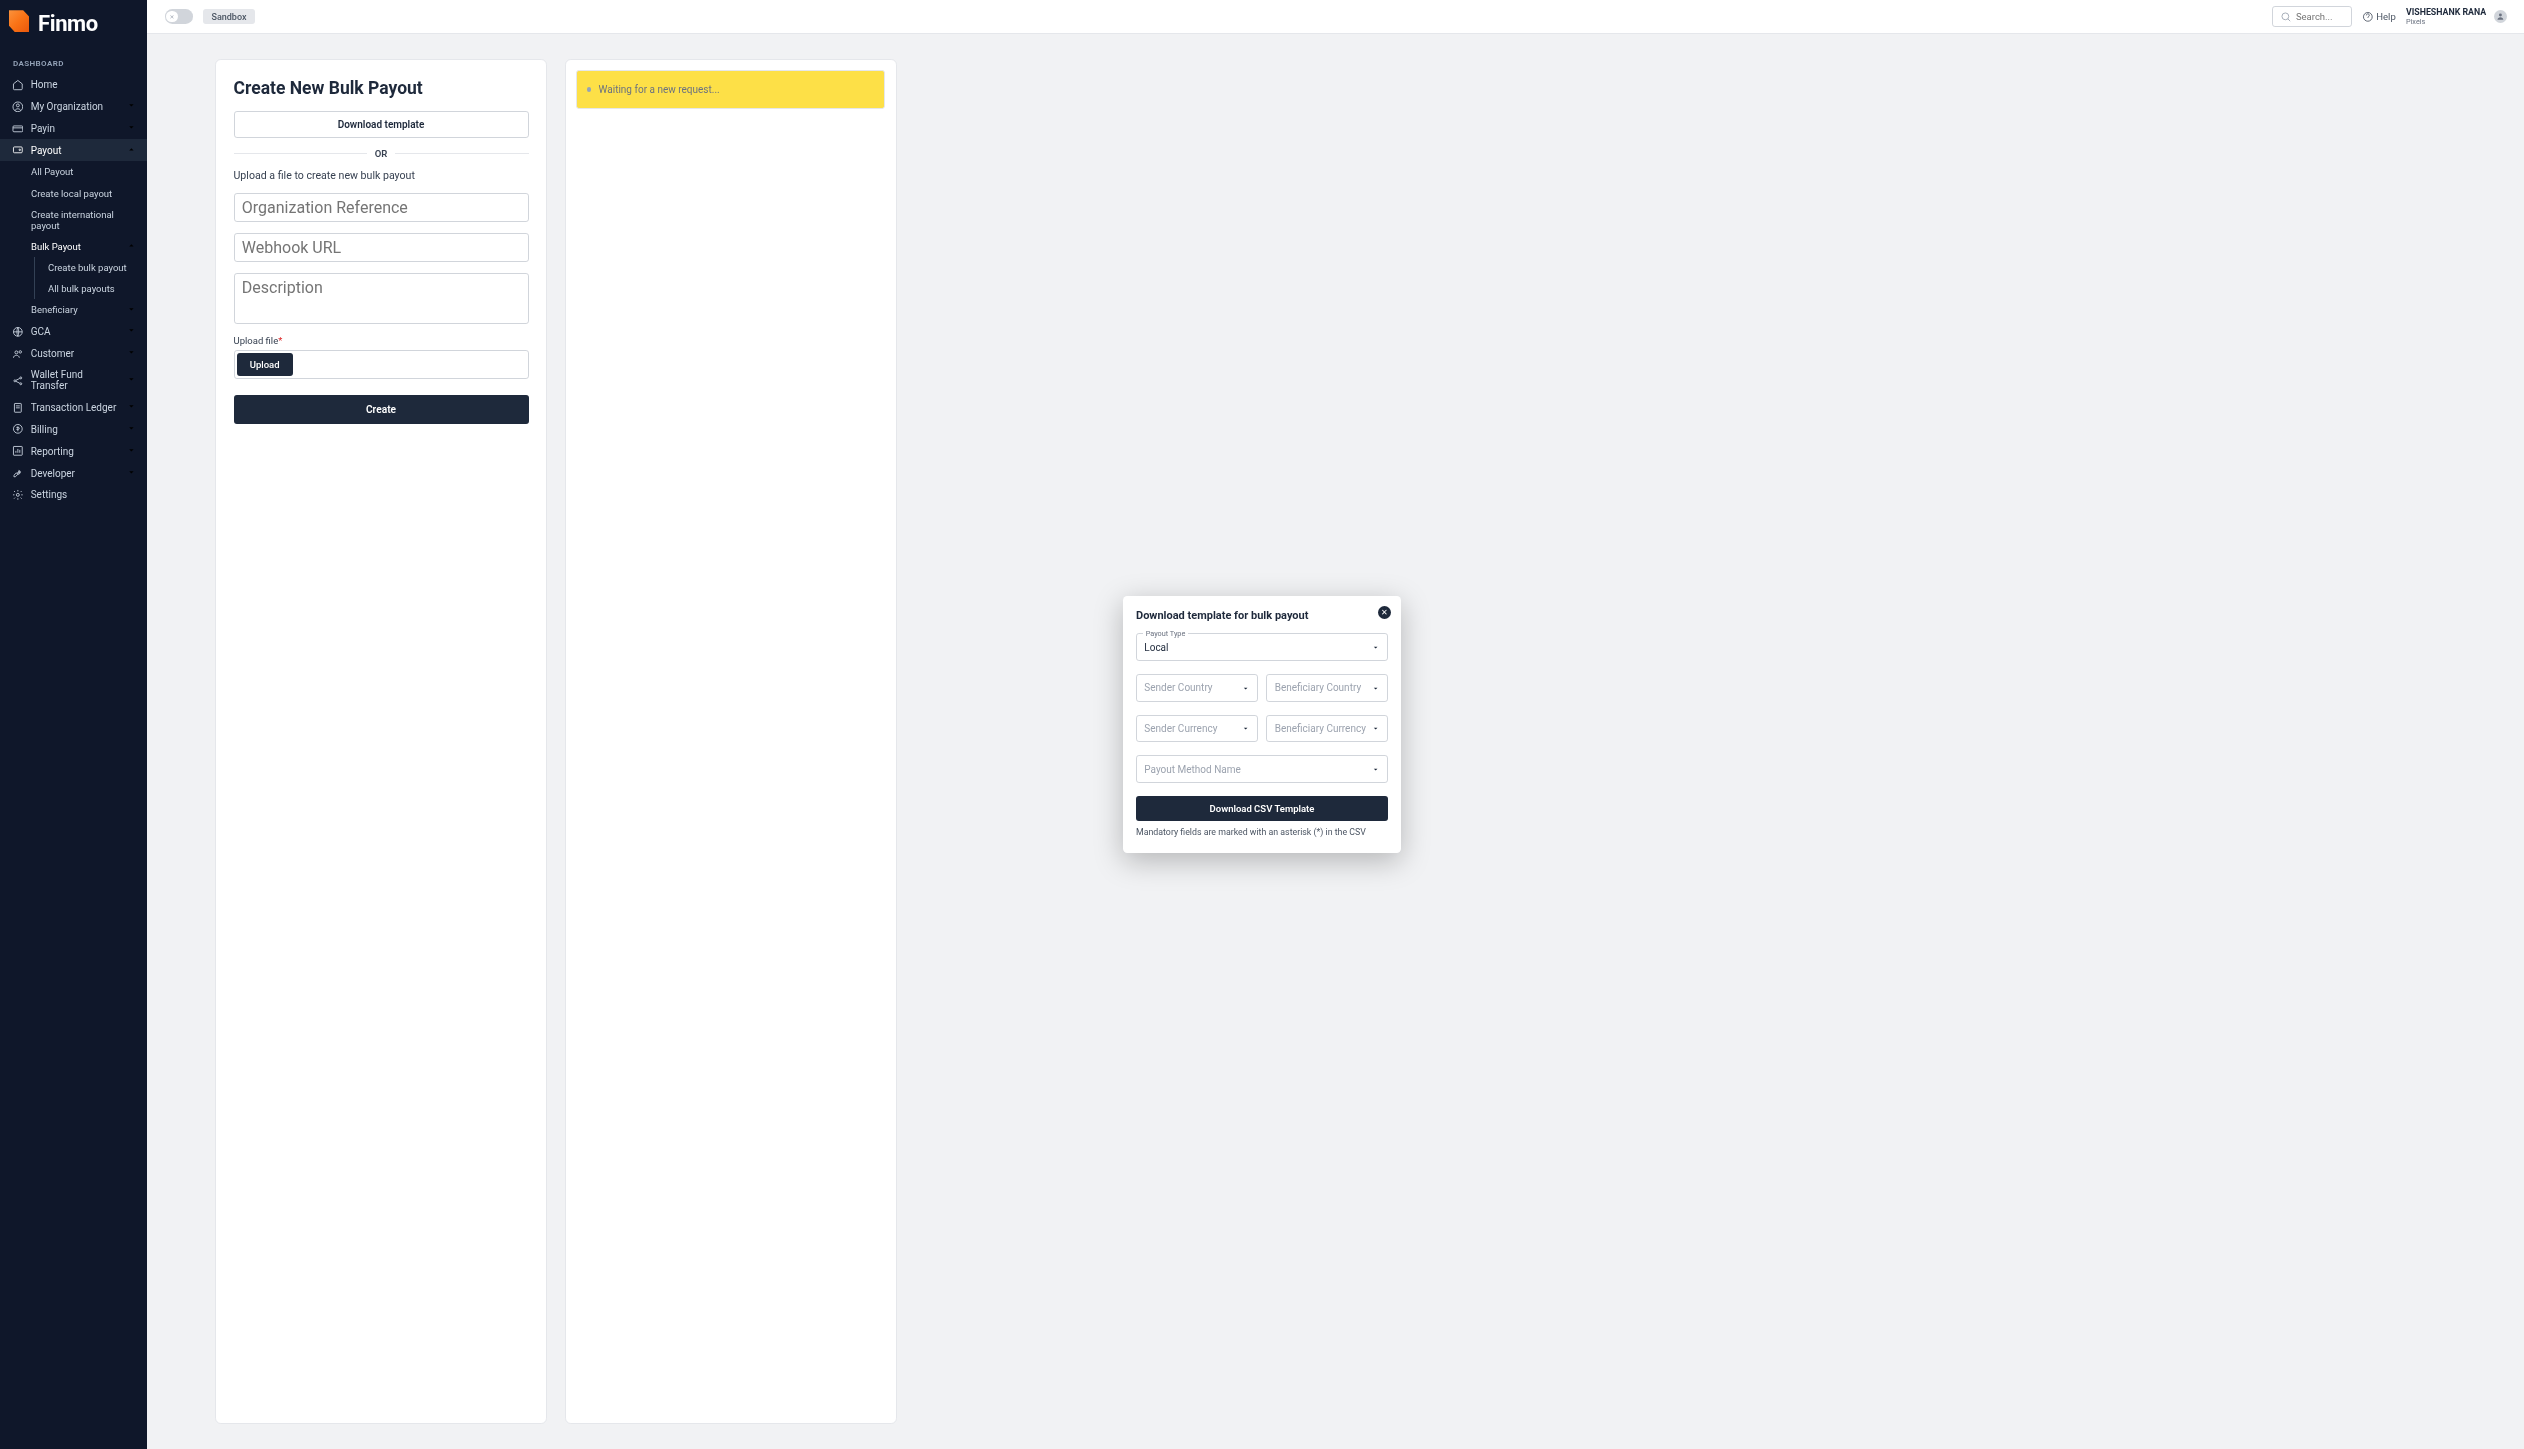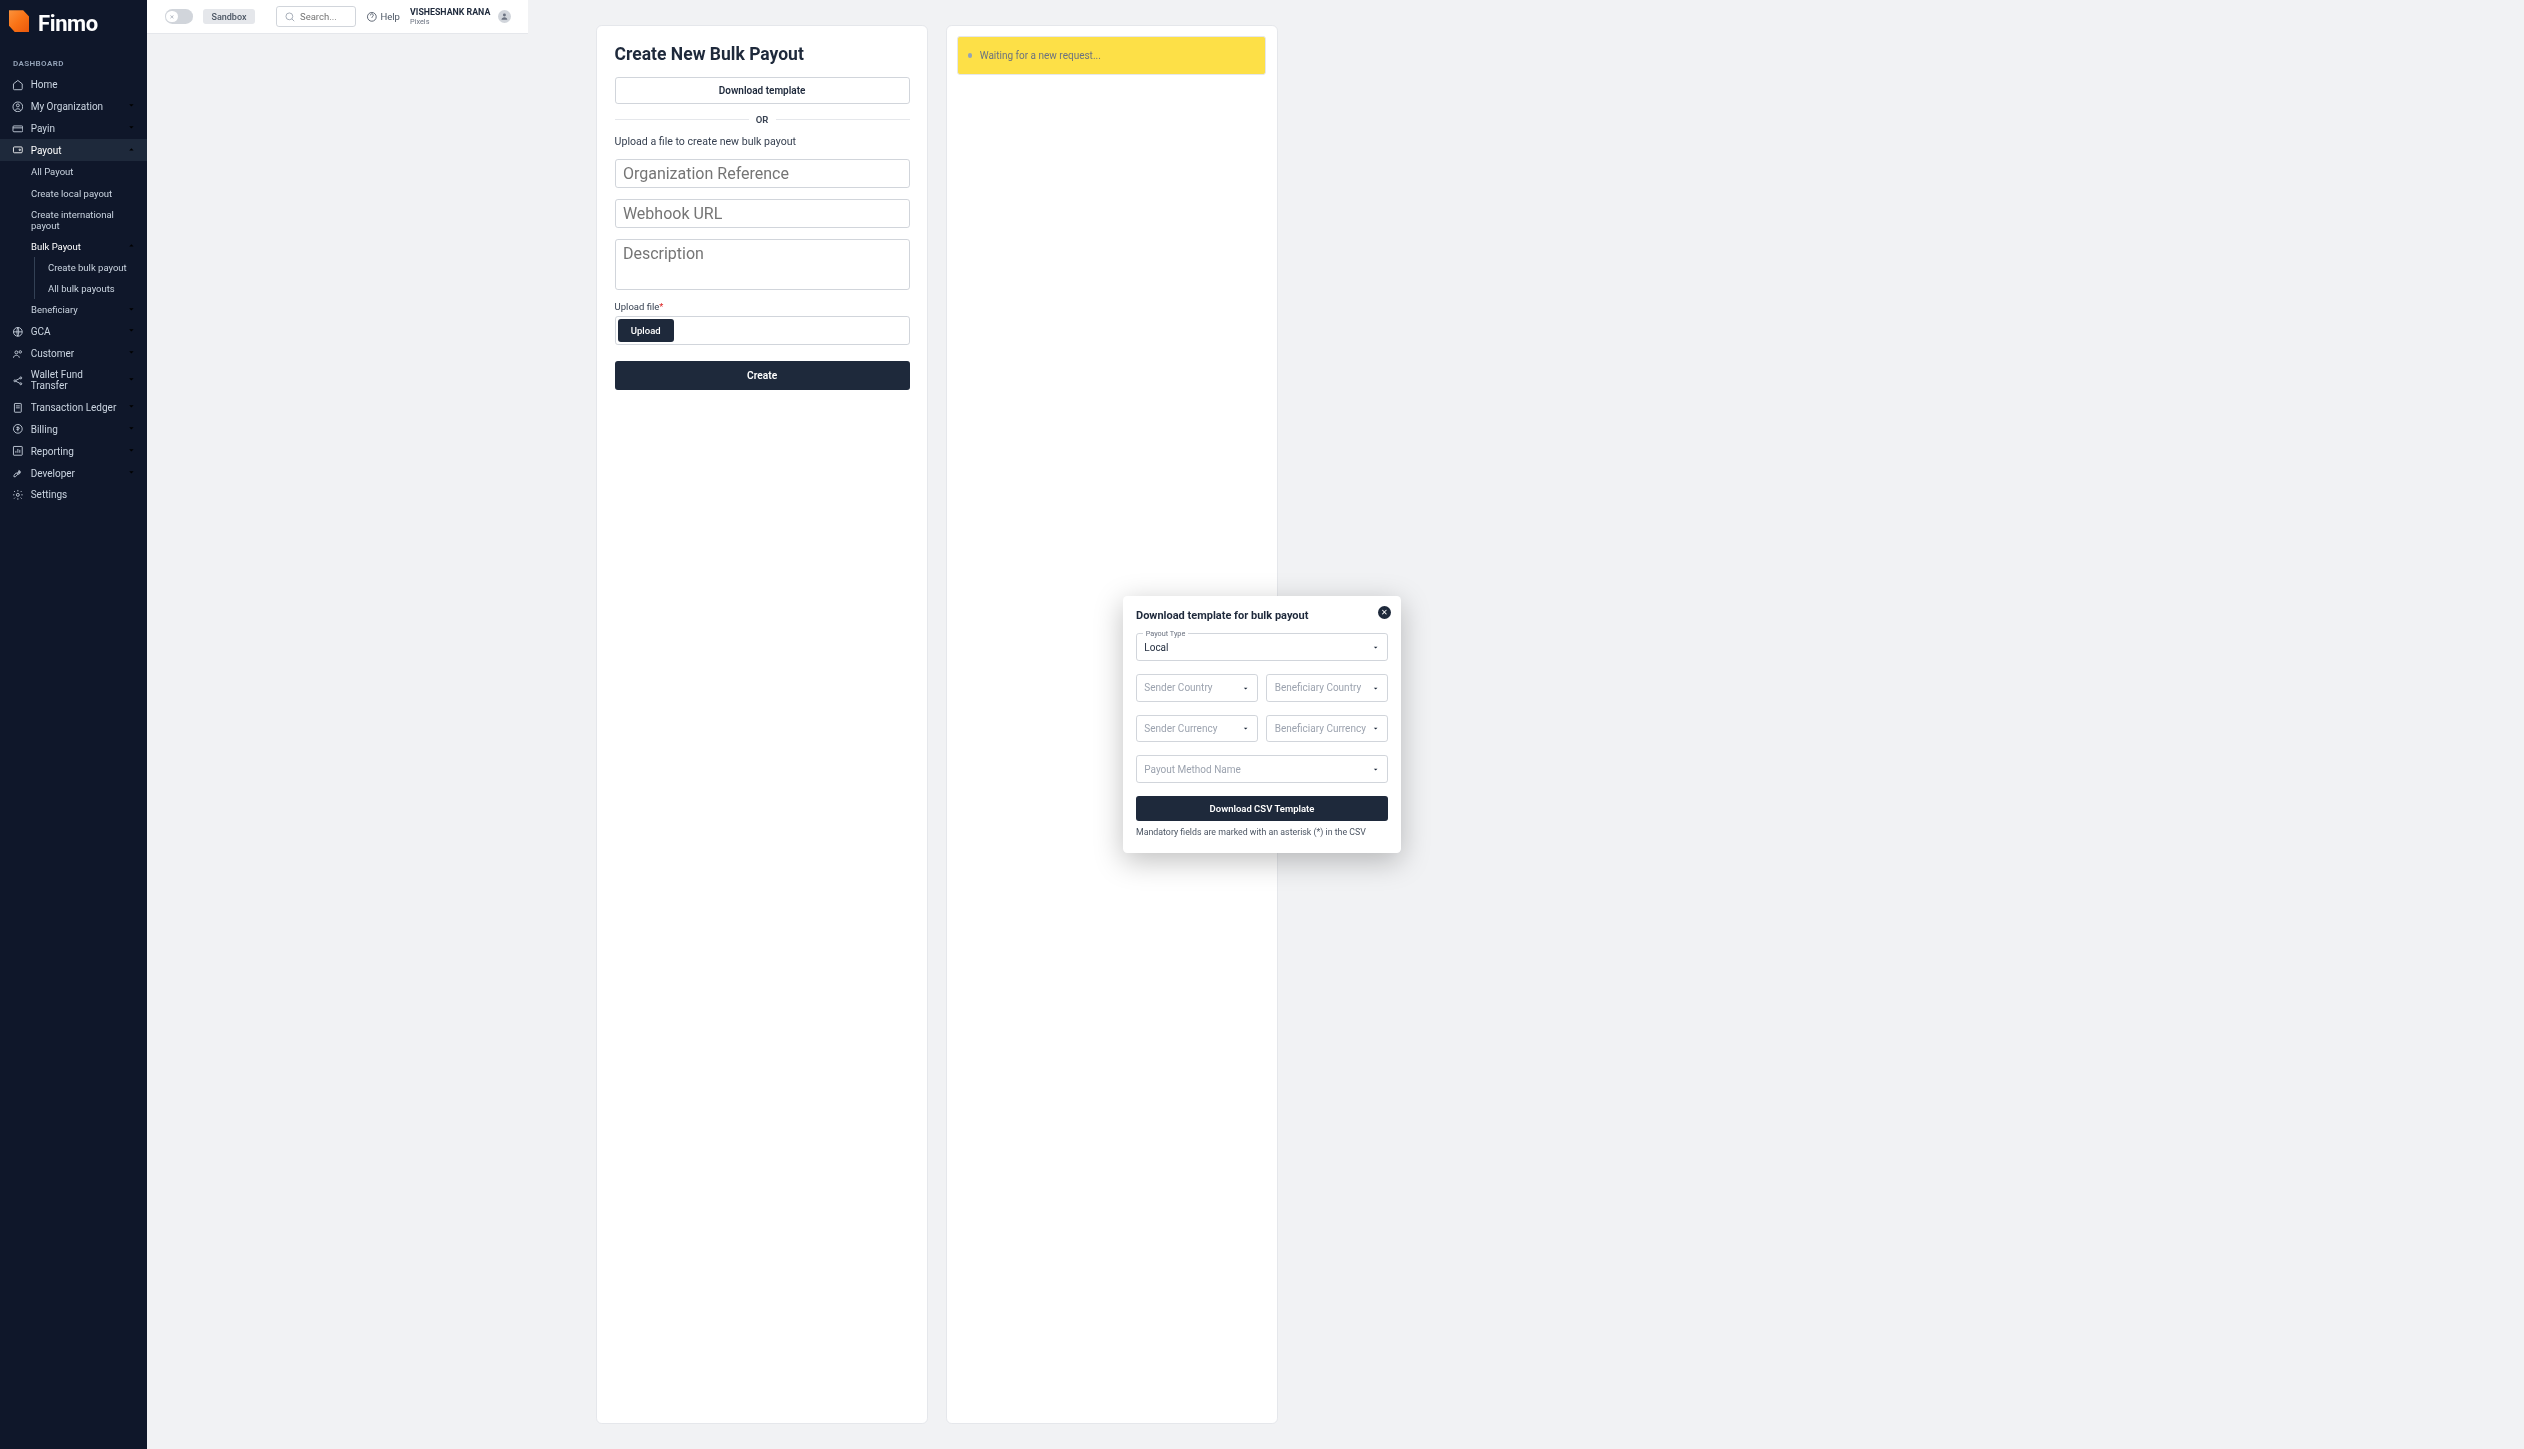--- a/index.html
+++ b/index.html
@@ -16,21 +16,21 @@
 .nav-item.active{background:#1e293b;color:#fff}
 .icon{width:11.7px;height:11.7px;flex-shrink:0;display:inline-flex;align-items:center;justify-content:center}
 .icon svg{width:11.7px;height:11.7px;stroke:currentColor;fill:none;stroke-width:1.8}
 .chevron{margin-left:auto}
 .chevron svg{width:8.8px;height:8.8px}
 .sub-item{padding:5.1px 11.7px 5.1px 31px;font-size:9.5px;color:#cbd5e1;cursor:pointer;display:flex;align-items:center}
 .sub-item.active{color:#fff}
 .sub-item .chevron{margin-left:auto}
 .sub2-item{padding:5.1px 11.7px 5.1px 13px;font-size:9.5px;color:#cbd5e1;cursor:pointer}
 .sub3-group{border-left:1.5px solid #334155;margin-left:34px}
-.main{flex:1;display:flex;flex-direction:row;min-width:0}
+.main{flex:1;display:flex;flex-direction:column;min-width:0}
 .topbar{height:34px;background:#fff;border-bottom:0.7px solid #e5e7eb;display:flex;align-items:center;padding:0 17.5px;gap:10.2px}
 .toggle{width:28px;height:14.6px;background:#d1d5db;border-radius:7.3px;position:relative;cursor:pointer}
 .toggle::after{content:"✕";font-size:5.8px;color:#9ca3af;position:absolute;width:11.7px;height:11.7px;background:#fff;border-radius:50%;top:1.5px;left:1.5px;display:flex;align-items:center;justify-content:center}
 .chip{background:#e5e7eb;color:#4b5563;padding:2.9px 8.8px;border-radius:2.9px;font-size:9px;font-weight:500}
 .spacer{flex:1}
 .search{display:flex;align-items:flex-end;border:0.7px solid #d1d5db;border-radius:2.9px;padding:3.7px 7.3px;width:80px;gap:4.4px;color:#9ca3af}
 .search input{border:none;outline:none;font-size:9.5px;width:100%;background:transparent}
 .help{display:flex;align-items:center;gap:2.9px;color:#4b5563;font-size:9.5px;cursor:pointer}
 .user{display:flex;align-items:center;gap:7.3px}
 .user-text{text-align:left}

